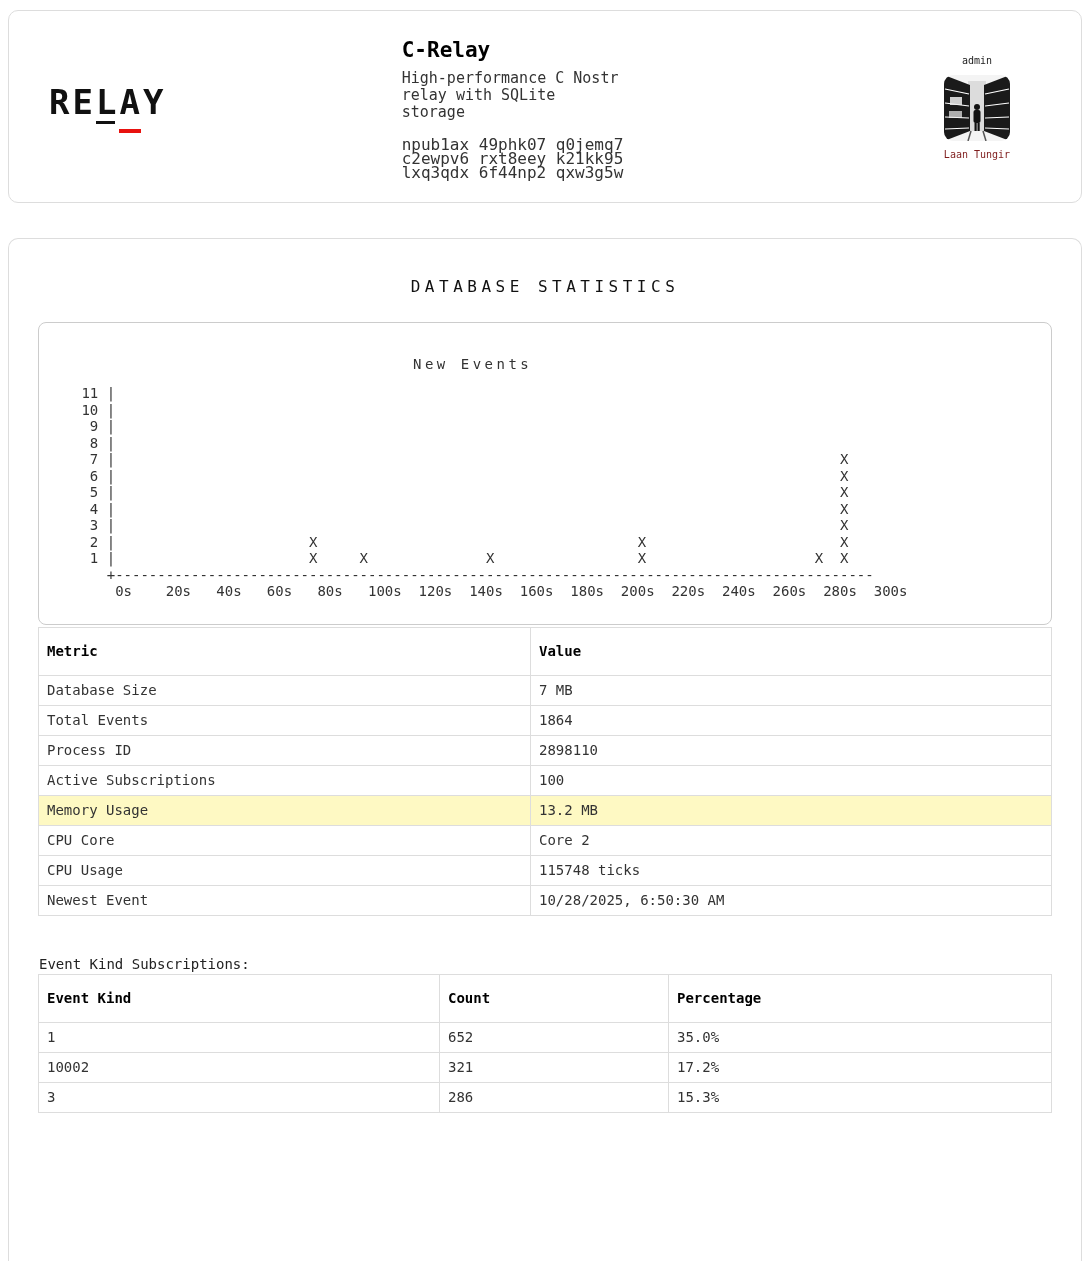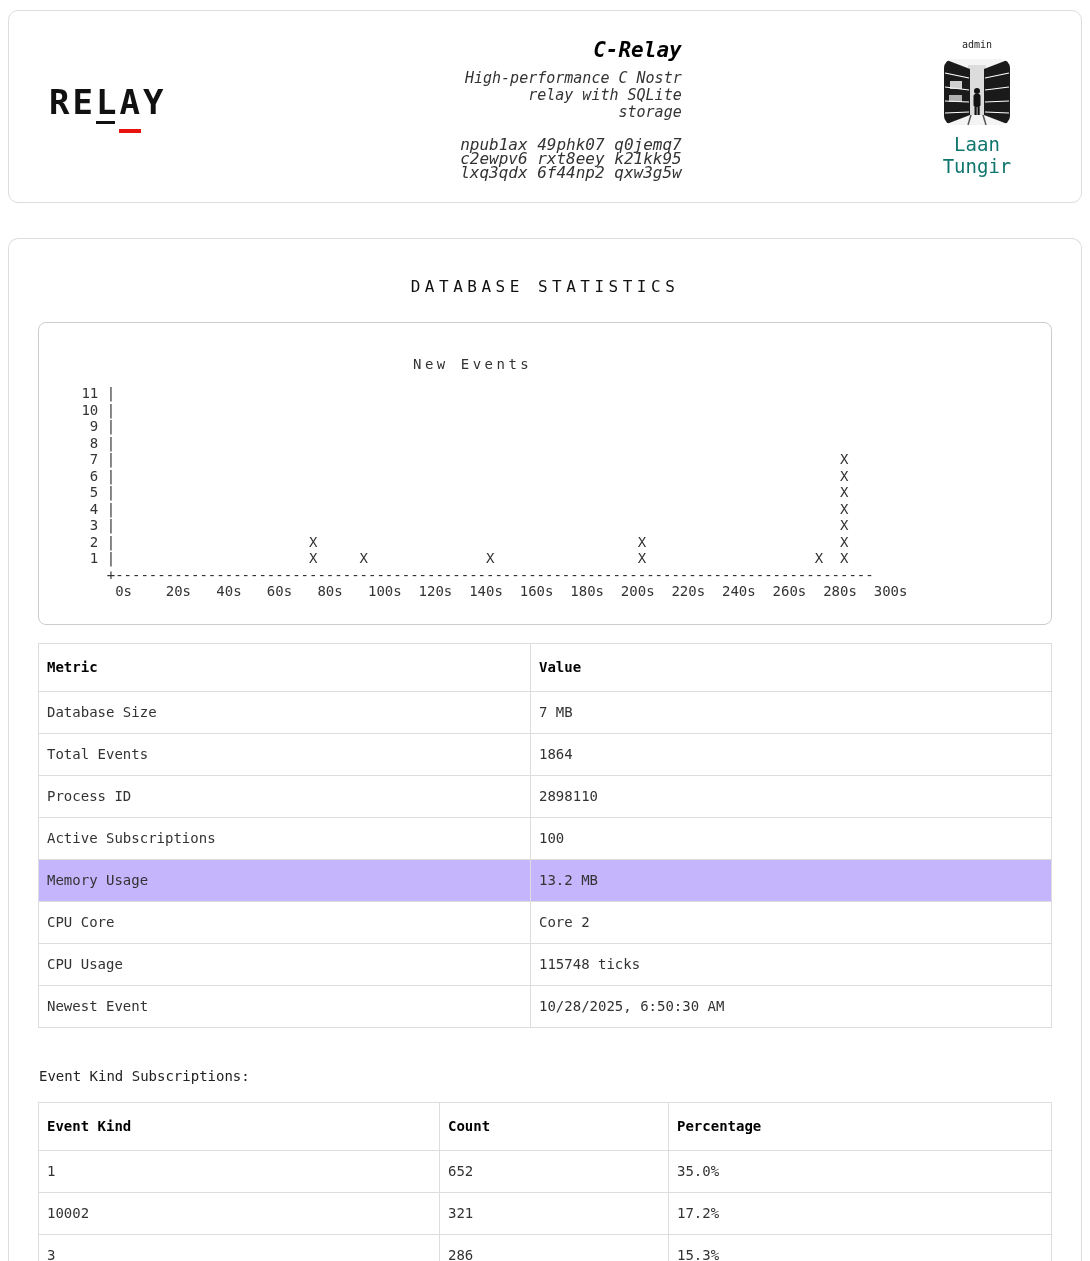--- a/index.html
+++ b/index.html
@@ -5,41 +5,41 @@
   html, body { margin:0; padding:0; background:#fff; width:1090px; height:1261px; overflow:hidden; }
   body { font-family:"DejaVu Sans Mono", "Liberation Mono", monospace; color:#333; }
   .card { background:#fff; border:1px solid #ddd; border-radius:10px; margin:0 8px; box-sizing:border-box; }
 
   
   .header-card { margin-top:10px; height:193px; display:flex; align-items:center; justify-content:space-between; padding:0 44px 0 40px; }
   .logo { font-size:34px; font-weight:bold; letter-spacing:3px; color:#111; display:flex; line-height:1; padding-top:4px; }
   .logo span { position:relative; display:inline-block; padding-bottom:14px; }
   .logo .u-black::after { content:""; position:absolute; left:0; right:4px; bottom:9px; height:3px; background:#111; }
   .logo .u-red::after { content:""; position:absolute; left:0; right:2px; bottom:0; height:4px; background:#e8120f; }
-  .header-center { text-align:right; width:280px; margin-top:4px;font-style:italic; }
+  .header-center { text-align:left; width:280px; margin-top:4px; }
   .relay-title { font-size:21px; font-weight:bold; color:#000; margin:0 0 8px 0; }
   .relay-subtitle { font-size:15px; line-height:17px; white-space:pre-line; color:#333; }
   .relay-npub { font-size:16px; line-height:14px; white-space:pre-line; color:#333; margin-top:17px; }
   .header-right { text-align:center; width:120px; margin-top:2px; }
   .admin-label { font-size:10px; color:#222; margin-bottom:9px; }
   .avatar { width:66px; height:66px; border-radius:9px; overflow:hidden; margin:0 auto; display:block; cursor:pointer; }
-  .admin-name { font-size:19px; color:#0f766e; margin-top:8px; }
+  .admin-name { font-size:10px; color:#7f1d1d; margin-top:8px; }
 
   
   .stats-card { margin-top:35px; padding:26px 29px 80px 29px; min-height:1100px; border-bottom:none; border-radius:10px 10px 0 0; }
   .stats-heading { text-align:center; font-size:16px; font-weight:normal; letter-spacing:4.5px; color:#111; margin:12px 0 26px 0; }
   .chart-box { border:1px solid #ccc; border-radius:8px; padding:25px 0 24px 0; }
   .chart-title { font-size:14px; letter-spacing:3.5px; color:#333; padding-left:374px; margin:8px 0 13px 0; white-space:nowrap; }
   pre.ascii-chart { margin:0; padding:0 0 0 34px; font-family:inherit; font-size:14px; line-height:16.5px; color:#333; }
 
-  table.data-table { border-collapse:collapse; width:100%; margin-top:18px; table-layout:fixed; }
+  table.data-table { border-collapse:collapse; width:100%; margin-top:2px; table-layout:fixed; }
   table.data-table th, table.data-table td { border:1px solid #ddd; text-align:left; font-size:14px; line-height:17px; overflow:hidden; white-space:nowrap; }
   table.data-table th { font-weight:bold; color:#000; padding:15px 8px; }
-  table.data-table td { color:#333; padding:12px 8px; }
-  table.data-table tr.hl td { background:#c4b5fd; }
+  table.data-table td { color:#333; padding:6px 8px; }
+  table.data-table tr.hl td { background:#fef9c3; }
 
   .kinds-label { font-size:14px; color:#222; margin:40px 0 0 1px; }
   table.kinds { }
 </style>
 </head>
 <body>
 
 <div class="card header-card">
   <div class="logo">
     <span>R</span>

